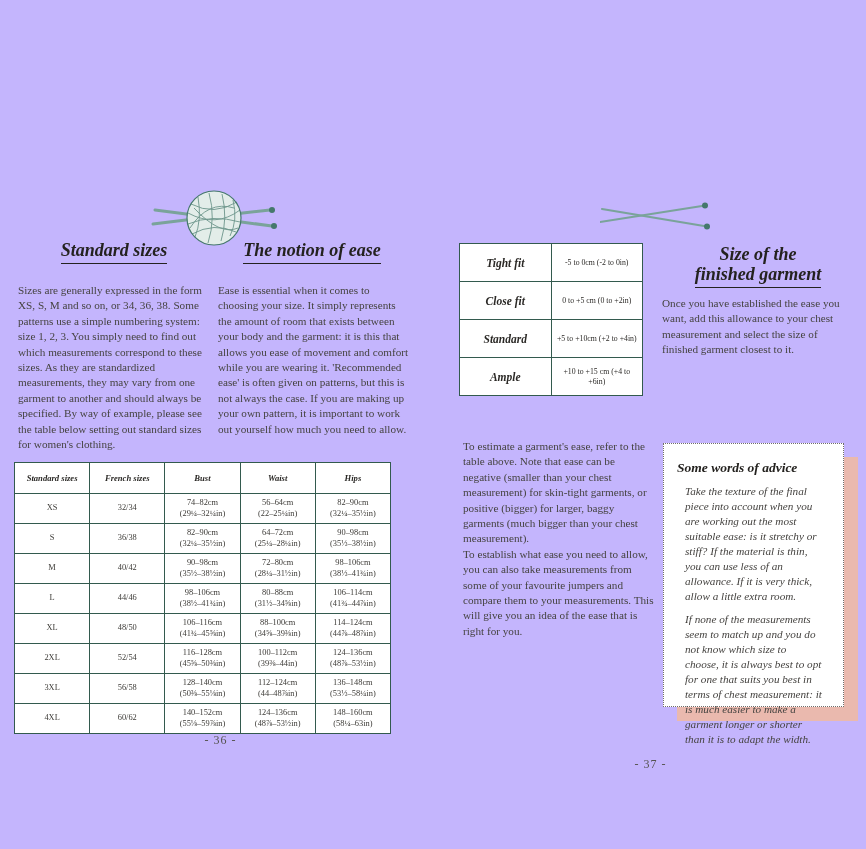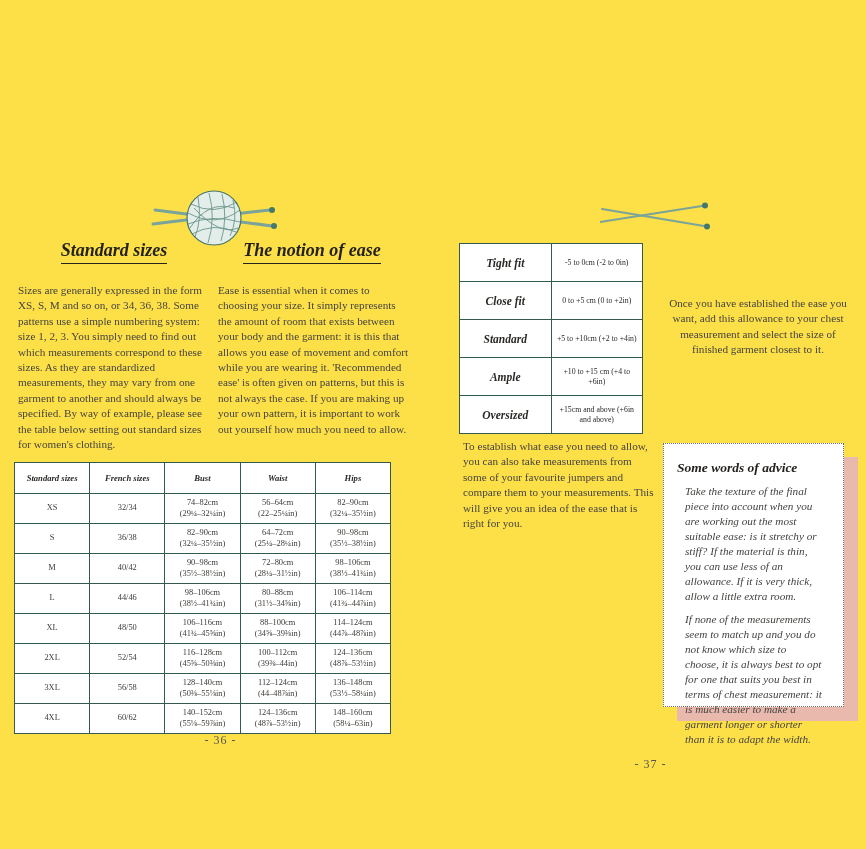--- a/index.html
+++ b/index.html
@@ -1,17 +1,17 @@
 <!DOCTYPE html>
 <html><head>
 <meta charset="utf-8">
 <style>
   html,body{margin:0;padding:0;background:#ffffff;}
   .canvas{
-    position:relative;width:866px;height:849px;background:#fde047;overflow:hidden;
+    position:relative;width:866px;height:849px;background:#c4b5fd;overflow:hidden;
     font-family:"Liberation Serif", serif;color:#454340;
   }
   .abs{position:absolute;box-sizing:border-box;}
 
   
   .sec-head{text-align:center;font-weight:bold;font-style:italic;color:#24221f;font-size:18px;line-height:20px;}
   .sec-head .ul{display:inline-block;border-bottom:1.6px solid #24221f;padding-bottom:3px;}
 
   
   .body-text{font-size:11.2px;line-height:15.4px;color:#454340;text-align:left;}
@@ -261,34 +261,35 @@
         <td class="fit-value">0 to +5 cm (0 to +2in)</td>
       </tr>
       <tr>
         <td class="fit-name">Standard</td>
         <td class="fit-value">+5 to +10cm (+2 to +4in)</td>
       </tr>
       <tr>
         <td class="fit-name">Ample</td>
         <td class="fit-value">+10 to +15 cm (+4 to +6in)</td>
       </tr>
-      <tr>
-        <td class="fit-name">Oversized</td>
-        <td class="fit-value">+15cm and above (+6in and above)</td>
-      </tr>
     </tbody>
       </table>
   </div>
 
-
-  <div class="abs body-text" style="left:662px;top:296px;width:192px;text-align:center;">
+  <div class="abs sec-head" style="left:660px;top:244px;width:196px;">
+    <div>Size of the</div>
+    <span class="ul">finished garment</span>
+  </div>
+
+  <div class="abs body-text" style="left:662px;top:296px;width:192px;">
     <p>Once you have established the ease you want, add this allowance to your chest measurement and select the size of finished garment closest to it.</p>
   </div>
 
   <div class="abs body-text" style="left:463px;top:439px;width:192px;">
+    <p>To estimate a garment's ease, refer to the table above. Note that ease can be negative (smaller than your chest measurement) for skin-tight garments, or positive (bigger) for larger, baggy garments (much bigger than your chest measurement).</p>
     <p>To establish what ease you need to allow, you can also take measurements from some of your favourite jumpers and compare them to your measurements. This will give you an idea of the ease that is right for you.</p>
   </div>
 
   <div class="abs advice-shadow" style="left:677px;top:457px;width:181px;height:264px;"></div>
   <div class="abs advice-box" style="left:663px;top:443px;width:181px;height:264px;">
     <div class="advice-title">Some words of advice</div>
     <div class="advice-text">
       <p>Take the texture of the final piece into account when you are working out the most suitable ease: is it stretchy or stiff? If the material is thin, you can use less of an allowance. If it is very thick, allow a little extra room.</p>
       <p>If none of the measurements seem to match up and you do not know which size to choose, it is always best to opt for one that suits you best in terms of chest measurement: it is much easier to make a garment longer or shorter than it is to adapt the width.</p>
     </div>

